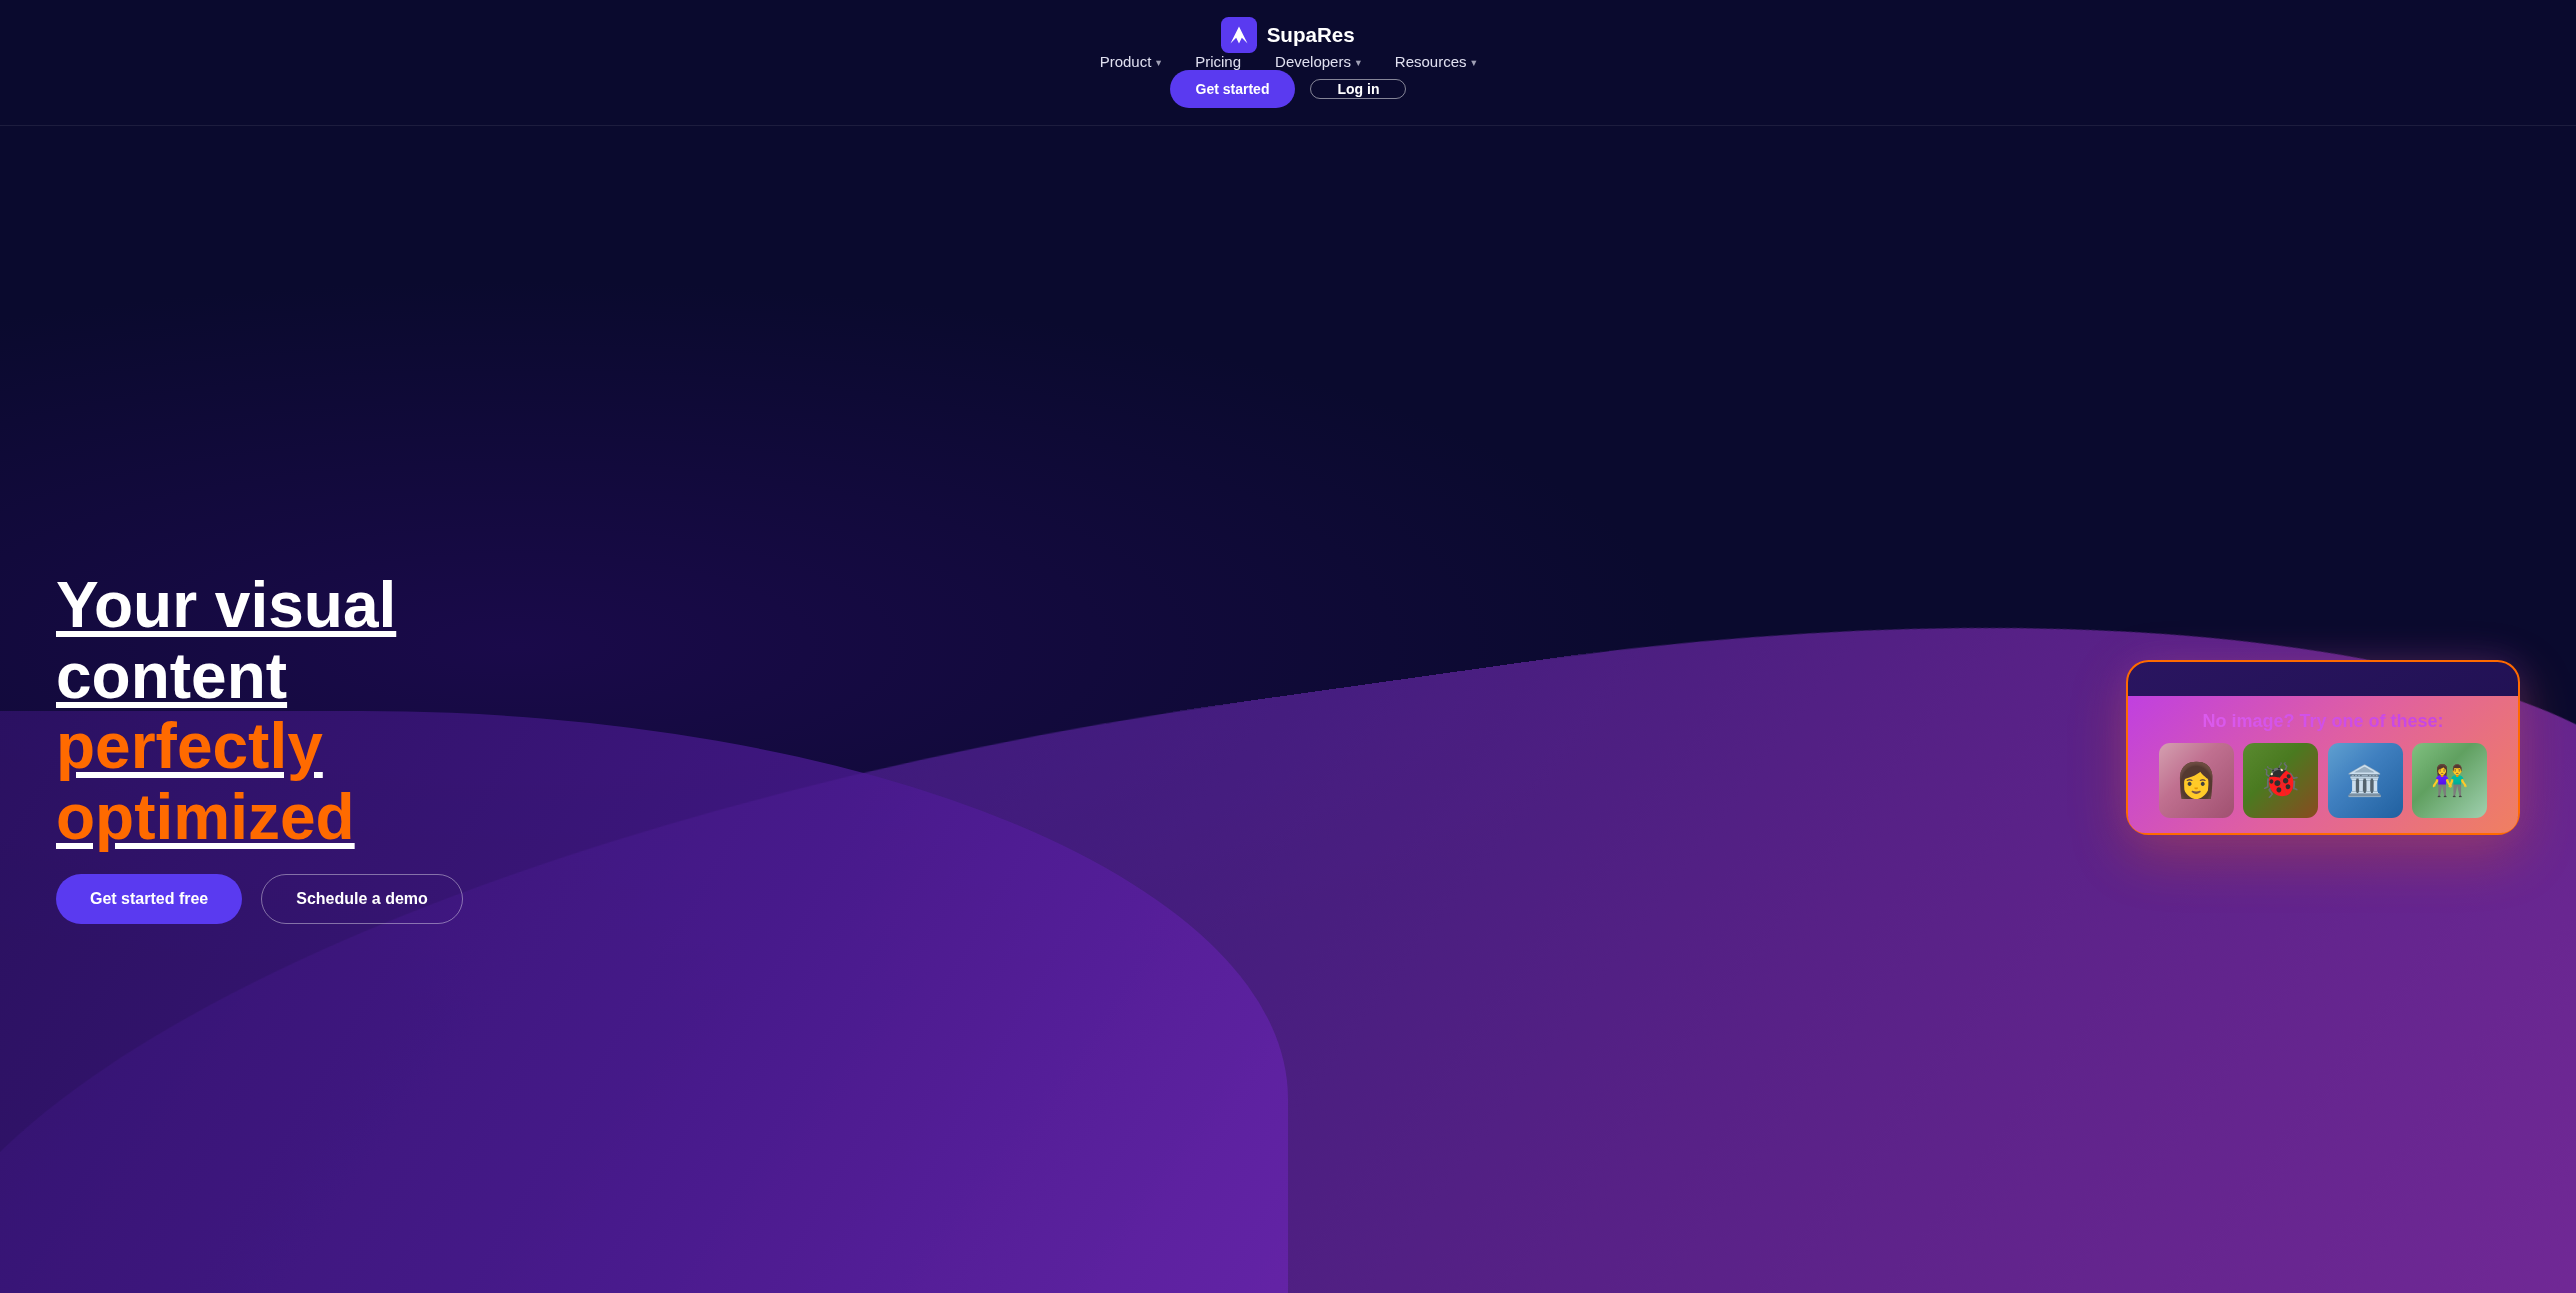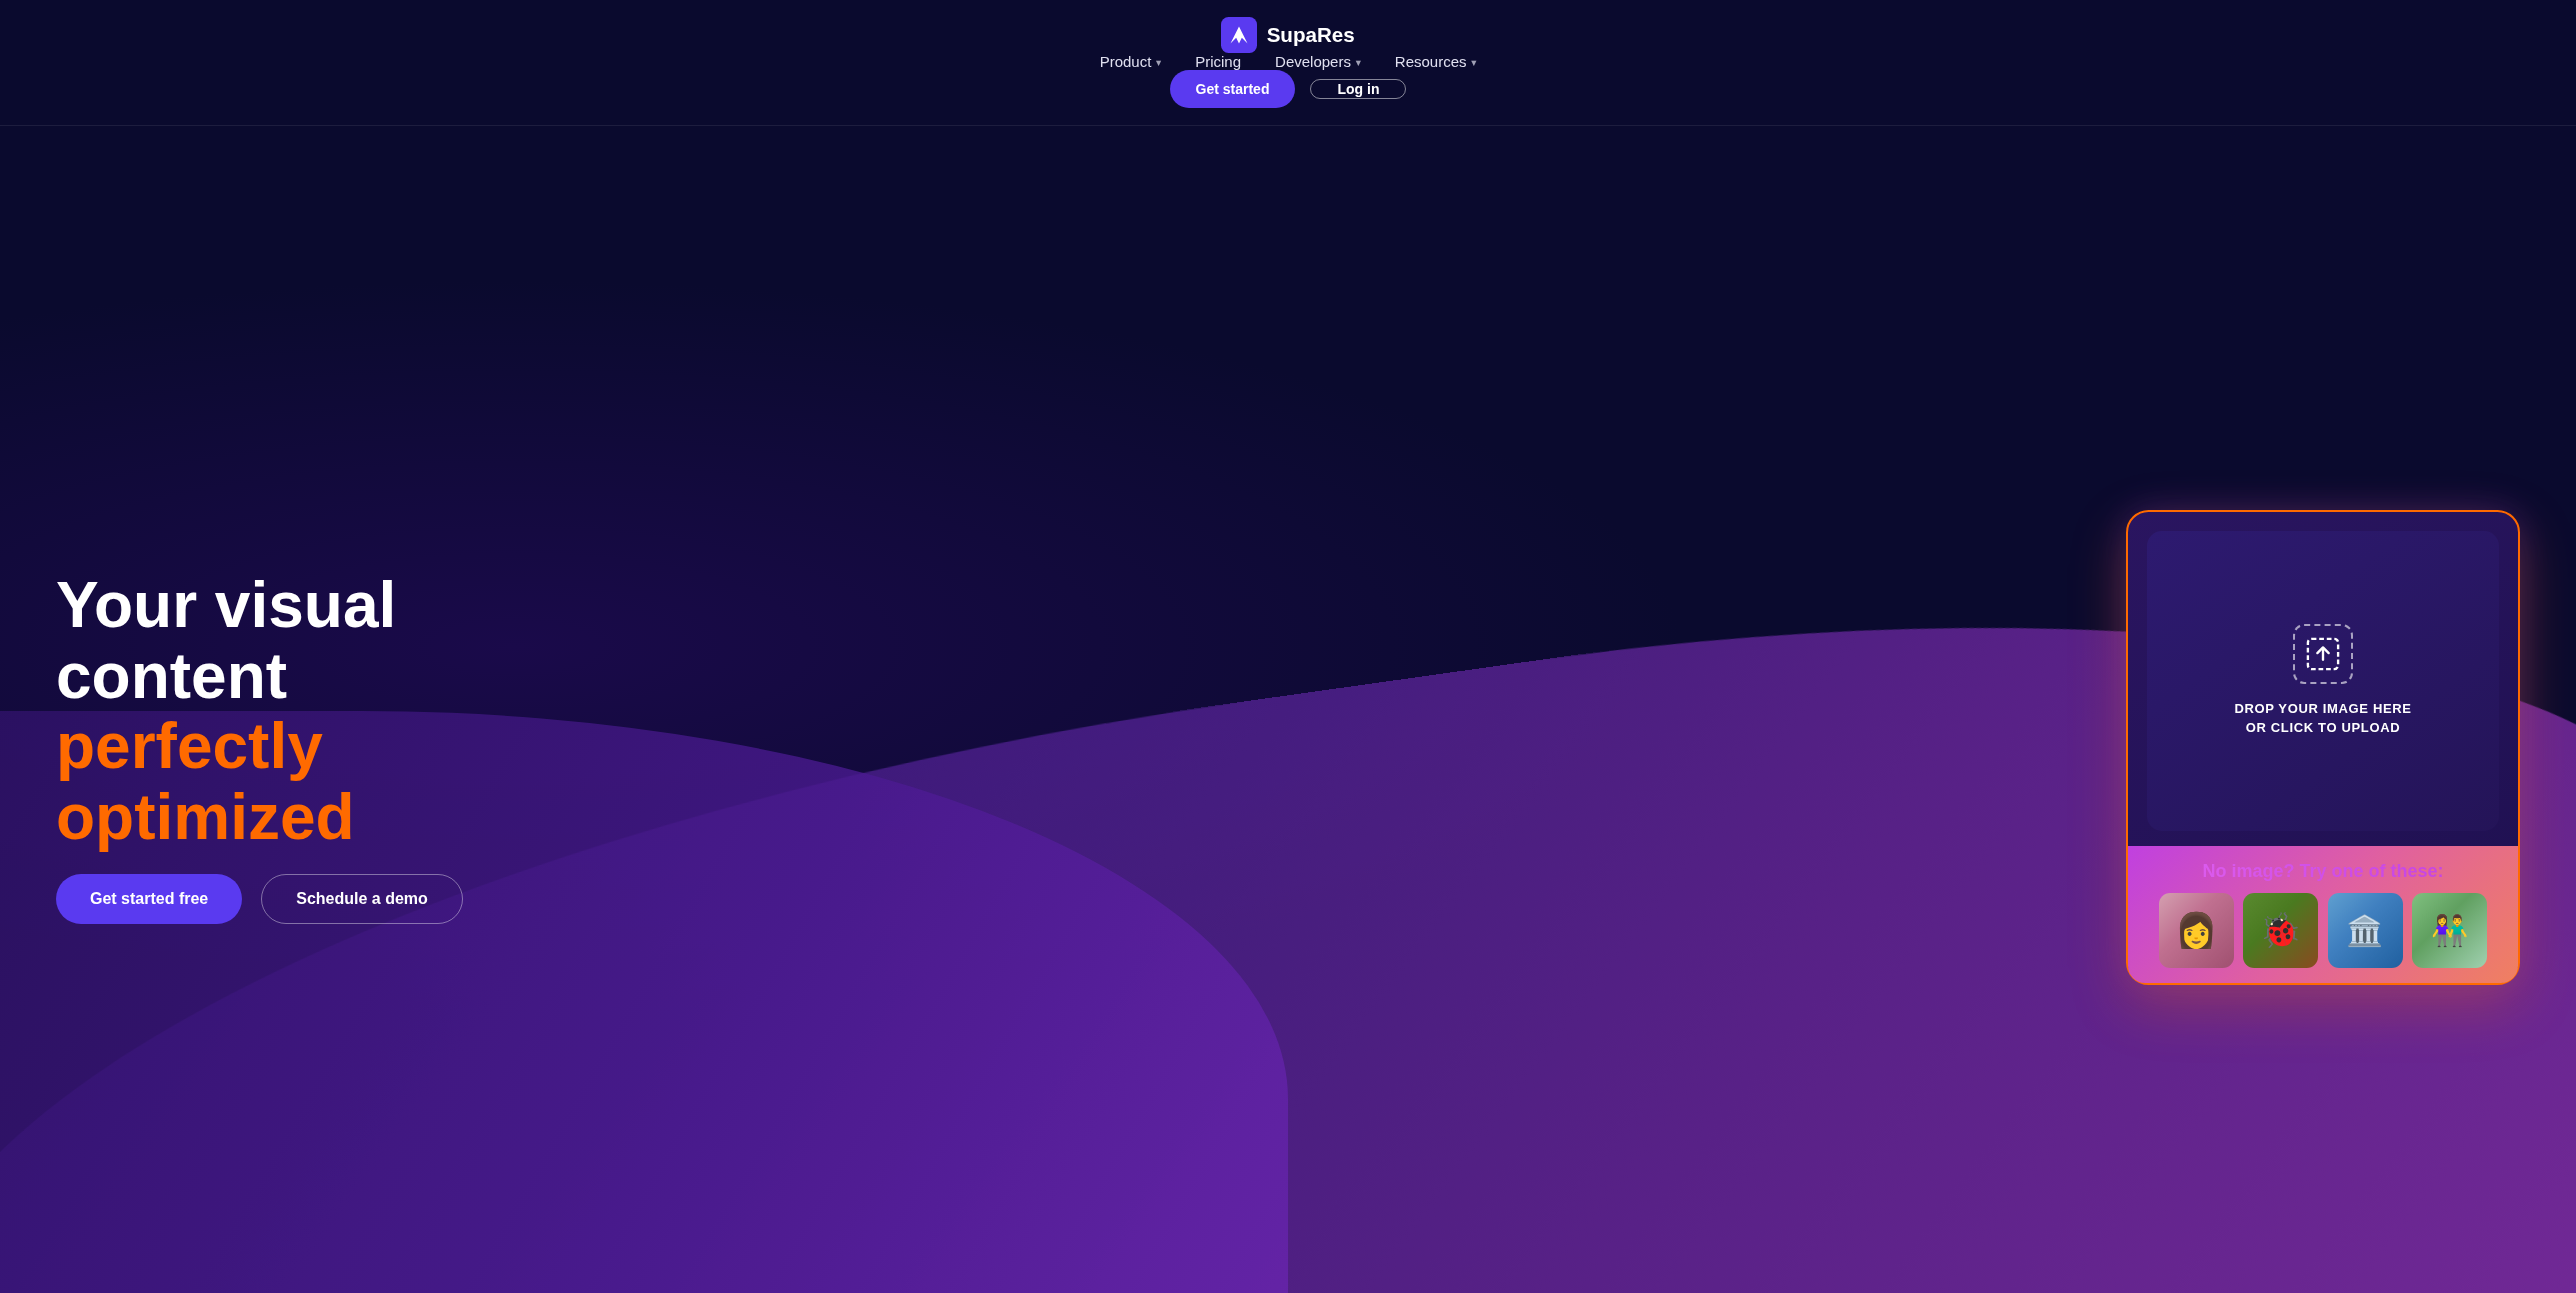--- a/index.html
+++ b/index.html
@@ -143,20 +143,21 @@
     .hero-left {
       max-width: 581px;
       flex: 1;
     }
 
     .hero-title {
       font-size: 64px;
       font-weight: 800;
       line-height: 1.1;
       margin-bottom: 22.5px;
+      text-decoration: underline;
     }
 
     .hero-title-line1 {
       color: #ffffff;
       display: block;
     }
 
     .hero-title-line2 {
       color: #ff6a00;
       display: block;
@@ -393,33 +394,20 @@
         <span class="hero-title-line2">perfectly optimized</span>
       </h1>
       <div class="hero-buttons">
         <button class="btn-hero-primary">Get started free</button>
         <button class="btn-hero-secondary">Schedule a demo</button>
       </div>
     </div>
 
     <div class="hero-right">
       <div class="upload-card">
-        <div class="upload-drop-zone">
-          <div class="upload-icon-box">
-            <svg width="34" height="34" viewBox="0 0 36 36" fill="none">
-              <rect x="2" y="2" width="32" height="32" rx="4" stroke="white" stroke-width="2.5" stroke-dasharray="5 3" fill="none"></rect>
-              <path d="M18 24 L18 12" stroke="white" stroke-width="2.5" stroke-linecap="round"></path>
-              <path d="M12 17 L18 11 L24 17" stroke="white" stroke-width="2.5" stroke-linecap="round" stroke-linejoin="round"></path>
-            </svg>
-          </div>
-          <div class="upload-text">
-            <span style="white-space:pre-line;">DROP YOUR IMAGE HERE
-OR CLICK TO UPLOAD</span>
-          </div>
-        </div>
 
         <div class="card-bottom">
           <div class="upload-suggestions-label">No image? Try one of these:</div>
           <div class="sample-images">
             <div class="sample-img sample-img-1"></div>
             <div class="sample-img sample-img-2"></div>
             <div class="sample-img sample-img-3"></div>
             <div class="sample-img sample-img-4"></div>
           </div>
         </div>

